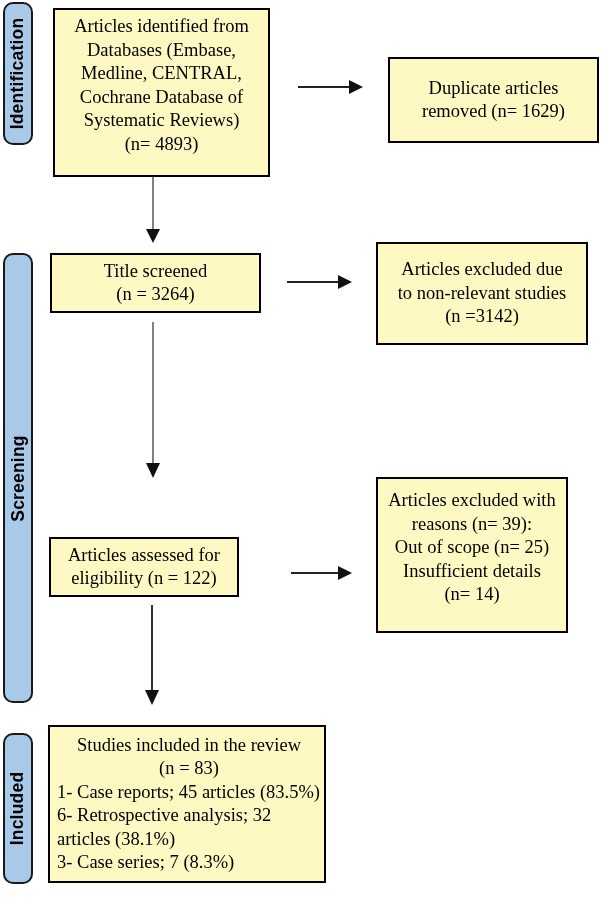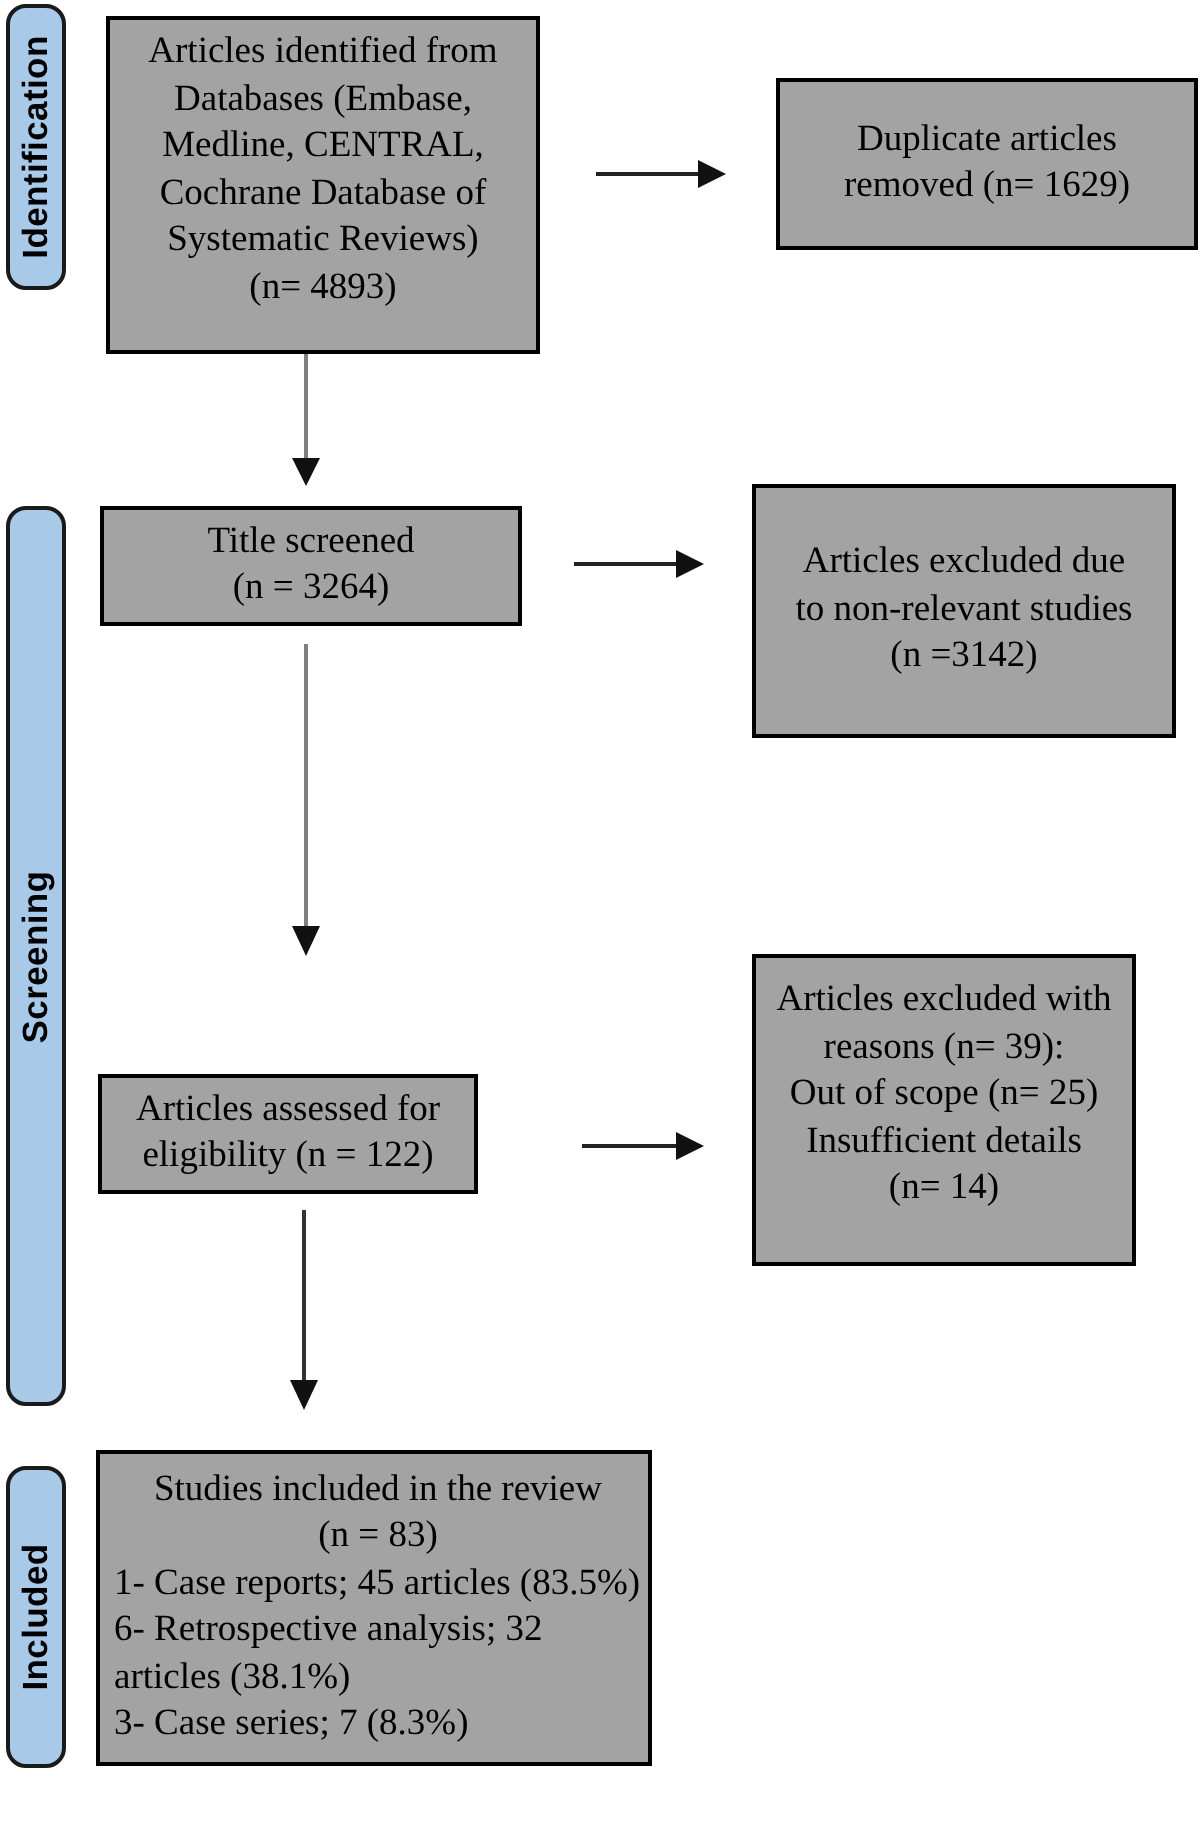--- a/index.html
+++ b/index.html
@@ -47,39 +47,39 @@
     color: #000000;
   }
   #stage-identification { top: 2px;   height: 143px; }
   #stage-screening      { top: 253px; height: 450px; }
   #stage-included       { top: 733px; height: 151px; }
 
   
   .box {
     position: absolute;
     border: 2px solid #000000;
-    background: #a3a3a3;
+    background: #fef9c3;
     box-sizing: border-box;
     display: flex;
     flex-direction: column;
     align-items: center;
     justify-content: center;
     text-align: center;
     font-size: 18.5px;
     line-height: 23.5px;
   }
   .box-text { white-space: pre-line; }
 
   #box-identified {
     left: 53px; top: 8px; width: 217px; height: 169px;
     justify-content: flex-start; padding-top: 5px;
   }
-  #box-duplicates          { left: 388px; top: 39px;  width: 211px; height: 86px; }
+  #box-duplicates          { left: 388px; top: 57px;  width: 211px; height: 86px; }
   #box-title-screened      { left: 50px;  top: 253px; width: 211px; height: 60px; }
-  #box-excluded-nonrelevant{ left: 376px; top: 242px; width: 212px; height: 127px; }
+  #box-excluded-nonrelevant{ left: 376px; top: 242px; width: 212px; height: 103px; }
   #box-assessed            { left: 49px;  top: 537px; width: 190px; height: 60px; }
   #box-excluded-reasons    { left: 376px; top: 477px; width: 192px; height: 156px; padding-bottom: 14px; }
   #box-included {
     left: 48px; top: 725px; width: 278px; height: 158px;
     align-items: stretch; justify-content: center;
     padding: 2px 3px 2px 7px;
   }
   #box-included .header { text-align: center; white-space: pre-line; }
   #box-included .item   { text-align: left; }
 </style>

